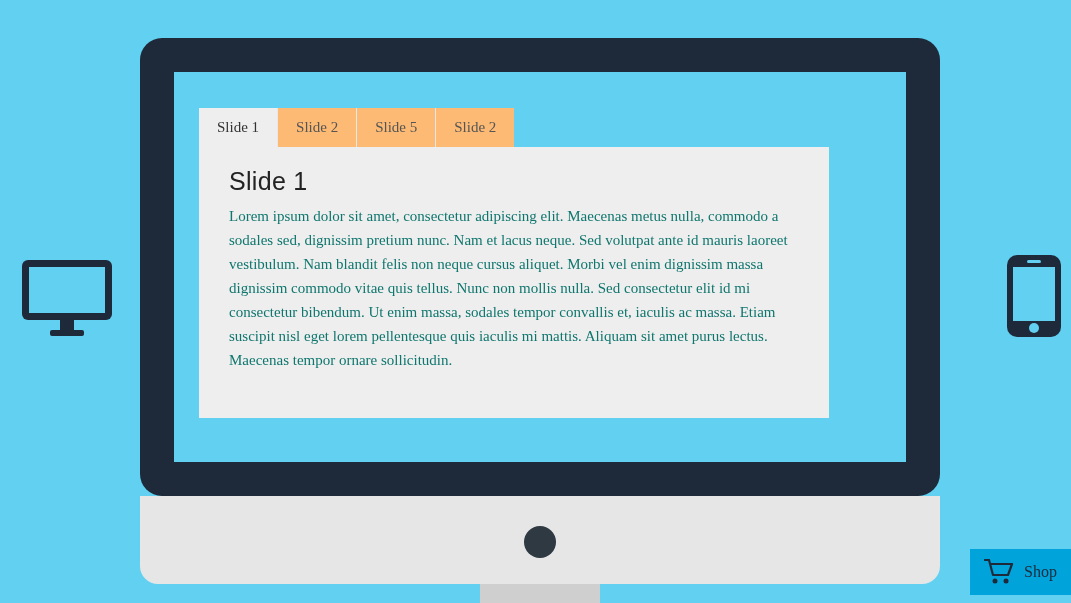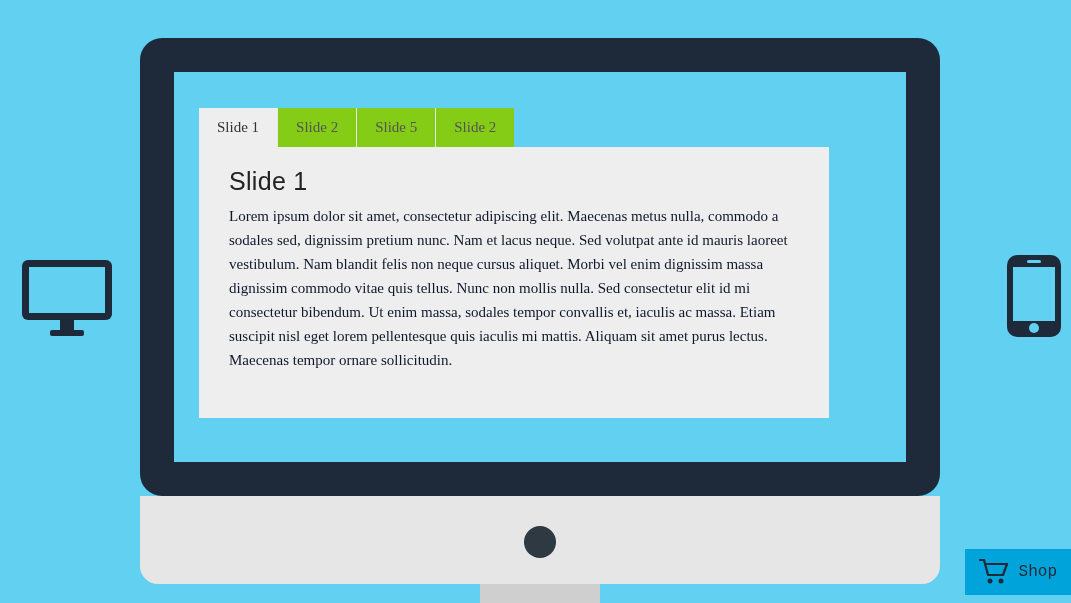--- a/index.html
+++ b/index.html
@@ -35,21 +35,21 @@
   position: absolute;
   left: 25px;
   top: 36px;
   width: 630px;
 }
 .tabs {
   display: flex;
 }
 .tab {
   padding: 11px 18px;
-  background: #84cc16;
+  background: #fdba74;
   color: #555;
   font-size: 15px;
   cursor: pointer;
   border-right: 1px solid #e8e8e8;
   font-family: Georgia, serif;
 }
 .tab:last-child { border-right: none; }
 .tab.active {
   background: #eeeeee;
   color: #333;
@@ -60,21 +60,21 @@
 }
 .panel h2 {
   font-family: 'Helvetica Neue', Arial, sans-serif;
   font-weight: 300;
   font-size: 25px;
   color: #222;
   margin-bottom: 8px;
   letter-spacing: 0.3px;
 }
 .panel p {
-  color: #0f172a;
+  color: #0f766e;
   font-size: 15px;
   line-height: 1.6;
   font-family: Georgia, serif;
 }
 .monitor-base {
   background: #e6e6e6;
   width: 800px;
   height: 88px;
   border-bottom-left-radius: 18px;
   border-bottom-right-radius: 18px;
@@ -112,21 +112,21 @@
 .cart-tab {
   position: absolute;
   right: 0;
   bottom: 8px;
   background: #00a4db;
   color: #1e2a3a;
   padding: 10px 14px 10px 14px;
   display: flex;
   align-items: center;
   gap: 10px;
-  font-family: Liberation Mono, monospace;
+  font-family: Liberation Serif, serif;
   font-size: 16px;
   cursor: pointer;
 }
 .cart-tab svg { flex-shrink: 0; }
 .cart-tab span { color: #1e2a3a; font-weight: 500; }
 </style>
 </head>
 <body>
 
 <div class="icon-desktop">

